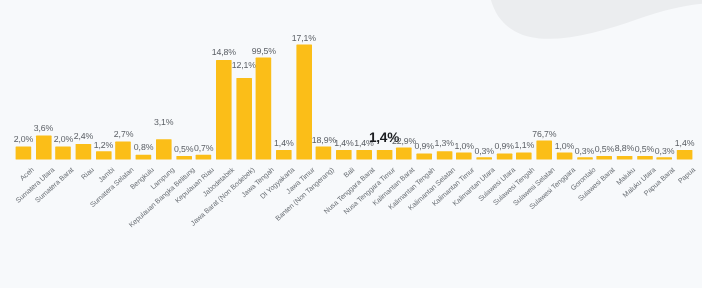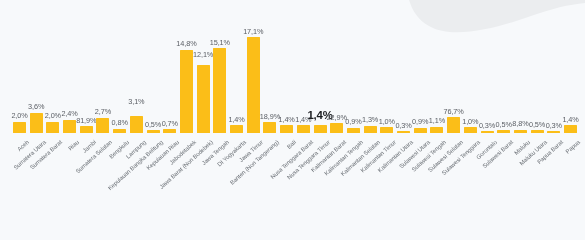--- a/index.html
+++ b/index.html
@@ -114,21 +114,21 @@
       </div>
       <div class="bar-slot" style="left: 63.0909px;">
         <div class="bar-rect" style="height: 13.4737px; background: rgb(251, 190, 24);"></div>
         <div class="bar-value" style="bottom: 14.9737px;">2,4%</div>
       </div>
       <div class="label-anchor" style="left: 76.0909px;">
         <div class="bar-label">Riau</div>
       </div>
       <div class="bar-slot" style="left: 79.7879px;">
         <div class="bar-rect" style="height: 6.73684px; background: rgb(251, 190, 24);"></div>
-        <div class="bar-value" style="bottom: 8.23684px;">81,9%</div>
+        <div class="bar-value" style="bottom: 8.23684px;">1,2%</div>
       </div>
       <div class="label-anchor" style="left: 92.7879px;">
         <div class="bar-label">Jambi</div>
       </div>
       <div class="bar-slot" style="left: 96.4848px;">
         <div class="bar-rect" style="height: 15.1579px; background: rgb(251, 190, 24);"></div>
         <div class="bar-value" style="bottom: 16.6579px;">2,7%</div>
       </div>
       <div class="label-anchor" style="left: 109.485px;">
         <div class="bar-label">Sumatera Selatan</div>
@@ -170,21 +170,21 @@
       </div>
       <div class="bar-slot" style="left: 196.667px;">
         <div class="bar-rect" style="height: 67.9298px; background: rgb(251, 190, 24);"></div>
         <div class="bar-value" style="bottom: 74px;">12,1%</div>
       </div>
       <div class="label-anchor" style="left: 209.667px;">
         <div class="bar-label">Jawa Barat (Non Bodebek)</div>
       </div>
       <div class="bar-slot" style="left: 213.364px;">
         <div class="bar-rect" style="height: 84.7719px; background: rgb(251, 190, 24);"></div>
-        <div class="bar-value" style="bottom: 86.2719px;">15,1%</div>
+        <div class="bar-value" style="bottom: 86.2719px;">99,5%</div>
       </div>
       <div class="label-anchor" style="left: 226.364px;">
         <div class="bar-label">Jawa Tengah</div>
       </div>
       <div class="bar-slot" style="left: 230.061px;">
         <div class="bar-rect" style="height: 7.85965px; background: rgb(251, 190, 24);"></div>
         <div class="bar-value" style="bottom: 9.35965px;">1,4%</div>
       </div>
       <div class="label-anchor" style="left: 243.061px;">
         <div class="bar-label">DI Yogyakarta</div>

